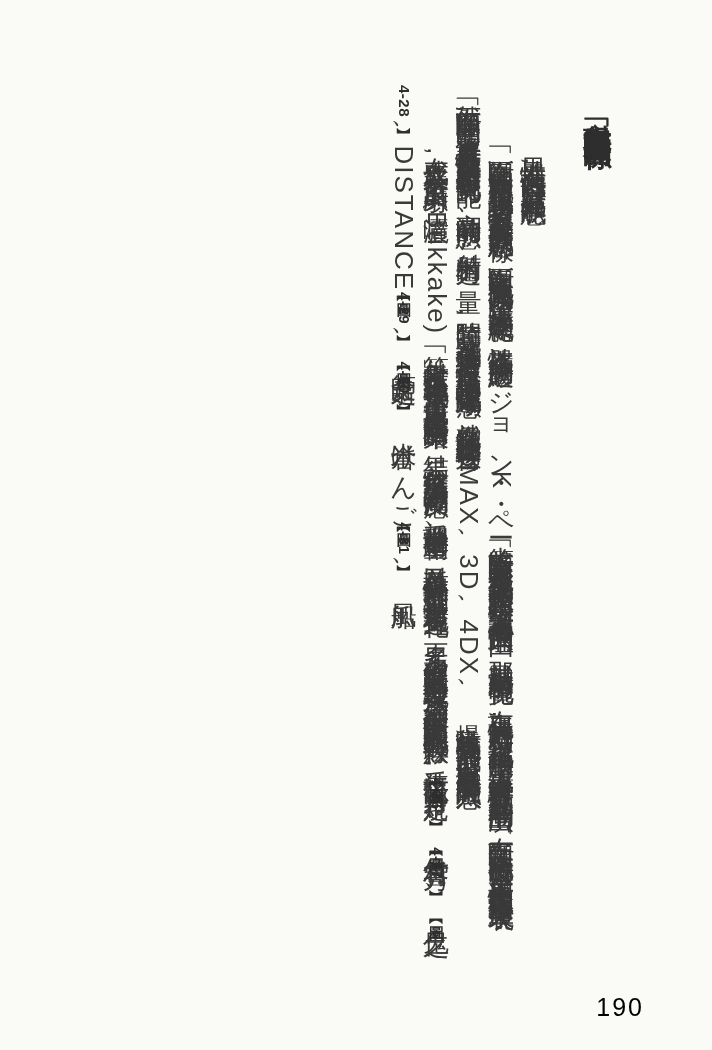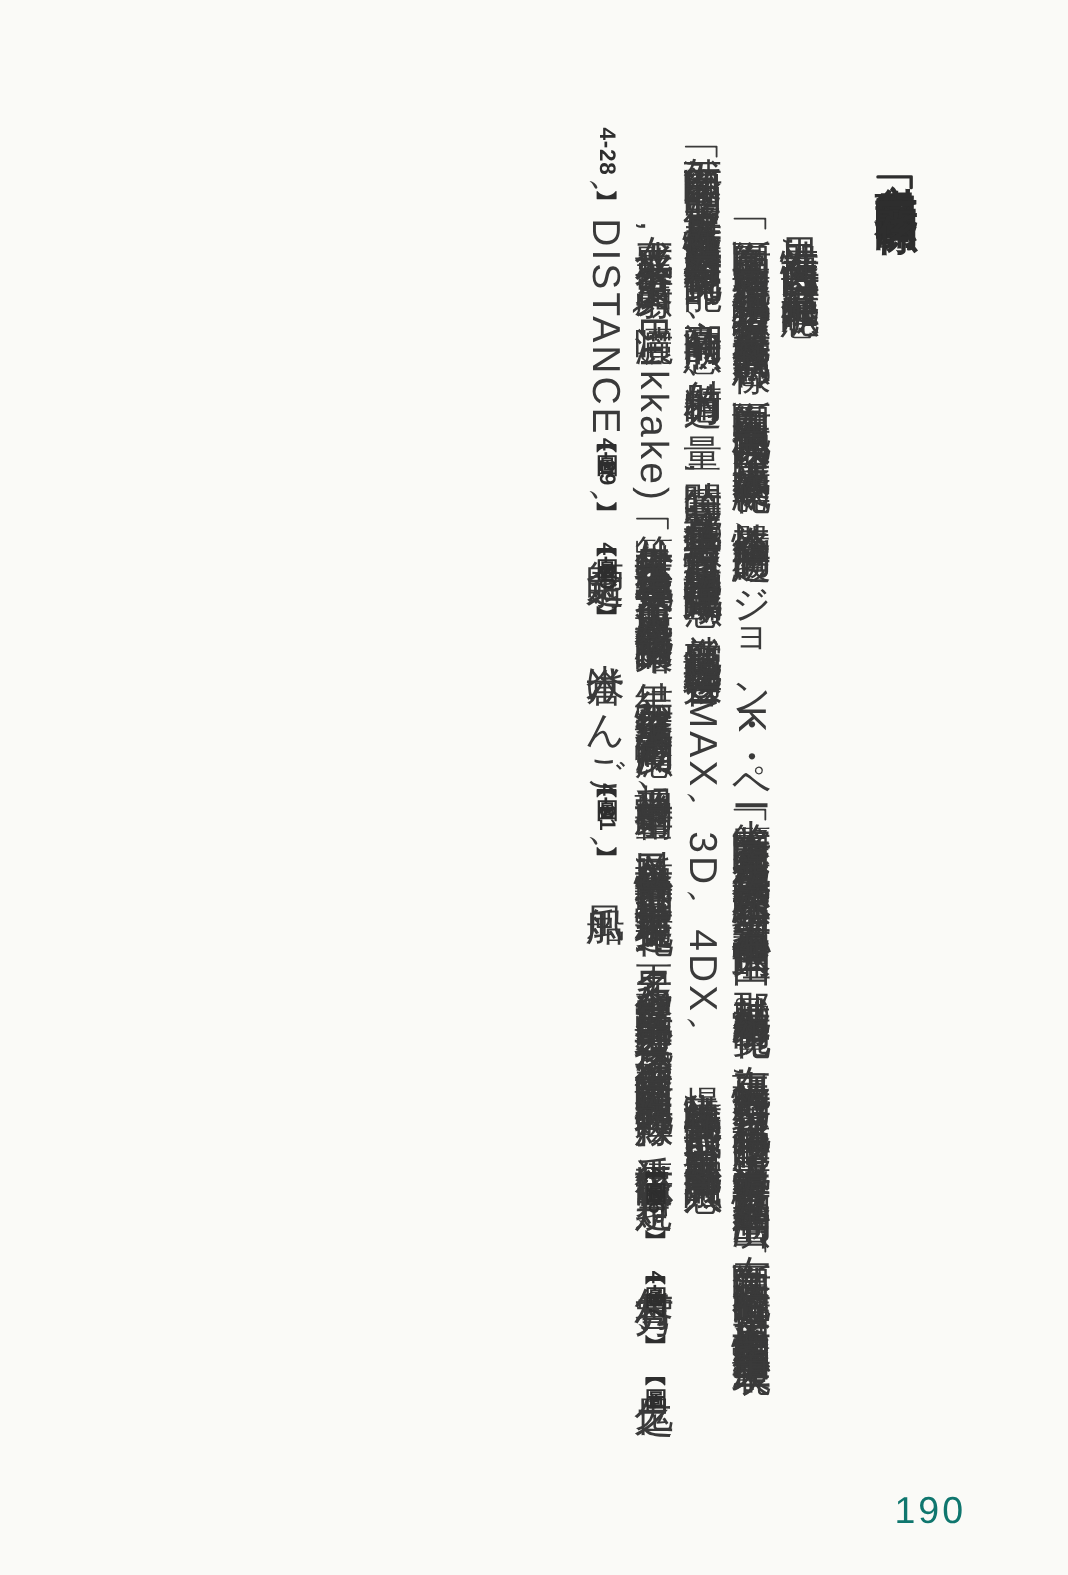--- a/index.html
+++ b/index.html
@@ -48,21 +48,21 @@
     font-size: 15px;
     font-weight: 700;
     letter-spacing: 0.5px;
     color: #2e2e2e;
   }
   .page-number {
     position: absolute;
     right: 68px;
     bottom: 28px;
     font-size: 25px;
-    color: #0f766e;
+    color: #000000;
     letter-spacing: 2px;
     font-family: "Liberation Sans", sans-serif;
   }
 </style>
 </head>
 <body>
 
 <div class="page">
   <div class="text-block">
     <h1 class="chapter-title">內射表現與「斷面圖」的關係</h1>

